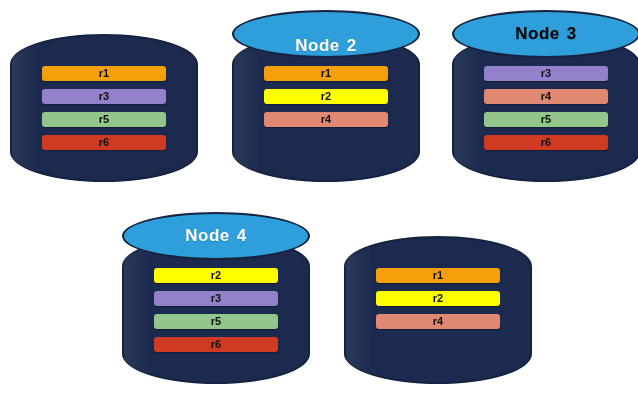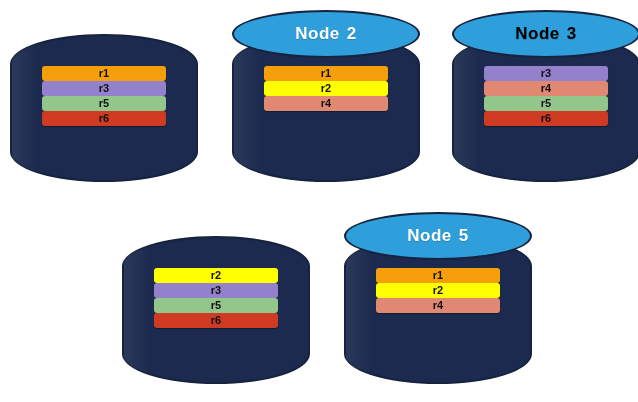--- a/index.html
+++ b/index.html
@@ -88,20 +88,21 @@
   .replica-list {
     position: absolute;
     left: 32px;
     top: 56px;
     width: 124px;
     z-index: 4;
   }
 
   .replica {
     height: 15px;
+    margin-bottom: 8px;
     border-radius: 3px;
     display: flex;
     align-items: center;
     justify-content: center;
     color: #111111;
     font-size: 11px;
     font-weight: bold;
     line-height: 1;
     box-shadow: 0 1px 1px rgba(0,0,0,0.35);
   }
@@ -117,21 +118,21 @@
       <div class="node-body" style="background: rgb(27, 42, 78);"></div>
       <div class="replica-list">
         <div class="replica" style="background: rgb(245, 160, 10);">r1</div>
         <div class="replica" style="background: rgb(148, 129, 203);">r3</div>
         <div class="replica" style="background: rgb(146, 198, 138);">r5</div>
         <div class="replica" style="background: rgb(207, 58, 35);">r6</div>
       </div>
     </div>
     <div class="node" style="left: 232px; top: 10px;">
       <div class="node-body" style="background: rgb(27, 42, 78);"></div>
-      <div class="node-top" style="background: rgb(47, 159, 219);">
+      <div class="node-top" style="background: rgb(47, 159, 219); align-items: flex-end;">
         <div class="node-title" style="color: rgb(255, 255, 255);"><span>Node</span><span class="num">2</span></div>
       </div>
       <div class="replica-list">
         <div class="replica" style="background: rgb(245, 160, 10);">r1</div>
         <div class="replica" style="background: rgb(255, 255, 0);">r2</div>
         <div class="replica" style="background: rgb(224, 136, 113);">r4</div>
       </div>
     </div>
     <div class="node" style="left: 452px; top: 10px;">
       <div class="node-body" style="background: rgb(27, 42, 78);"></div>
@@ -140,31 +141,31 @@
       </div>
       <div class="replica-list">
         <div class="replica" style="background: rgb(148, 129, 203);">r3</div>
         <div class="replica" style="background: rgb(224, 136, 113);">r4</div>
         <div class="replica" style="background: rgb(146, 198, 138);">r5</div>
         <div class="replica" style="background: rgb(207, 58, 35);">r6</div>
       </div>
     </div>
     <div class="node" style="left: 122px; top: 212px;">
       <div class="node-body" style="background: rgb(27, 42, 78);"></div>
+      <div class="node-top" style="background: rgb(47, 159, 219);">
+        <div class="node-title" style="color: rgb(255, 255, 255);"><span>Node</span><span class="num">4</span></div>
+      </div>
       <div class="replica-list">
         <div class="replica" style="background: rgb(255, 255, 0);">r2</div>
         <div class="replica" style="background: rgb(148, 129, 203);">r3</div>
         <div class="replica" style="background: rgb(146, 198, 138);">r5</div>
         <div class="replica" style="background: rgb(207, 58, 35);">r6</div>
       </div>
     </div>
     <div class="node" style="left: 344px; top: 212px;">
       <div class="node-body" style="background: rgb(27, 42, 78);"></div>
-      <div class="node-top" style="background: rgb(47, 159, 219);">
-        <div class="node-title" style="color: rgb(255, 255, 255);"><span>Node</span><span class="num">5</span></div>
-      </div>
       <div class="replica-list">
         <div class="replica" style="background: rgb(245, 160, 10);">r1</div>
         <div class="replica" style="background: rgb(255, 255, 0);">r2</div>
         <div class="replica" style="background: rgb(224, 136, 113);">r4</div>
       </div>
     </div>
   </div>
 
 </body></html>

